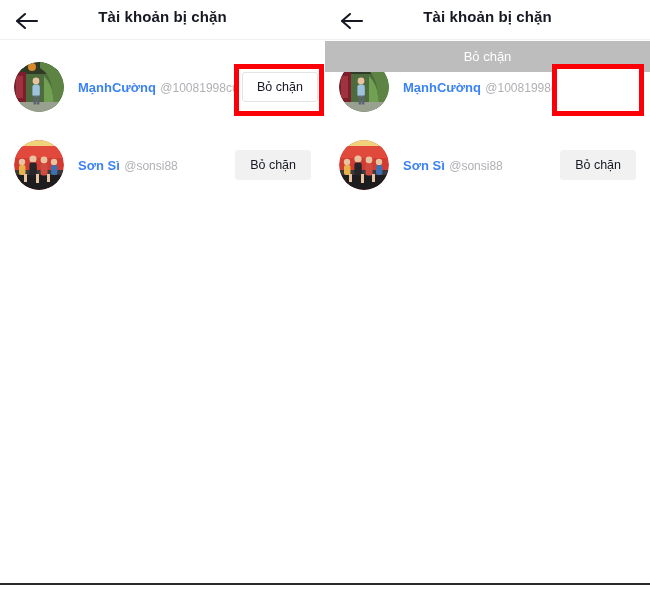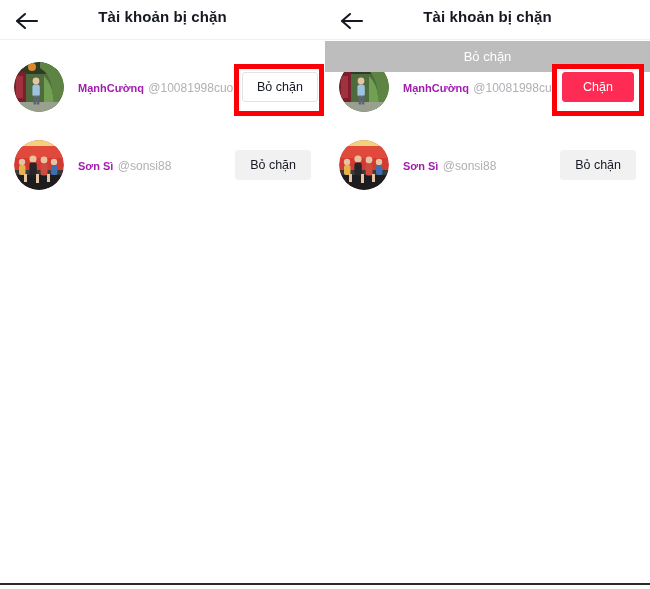--- a/index.html
+++ b/index.html
@@ -95,23 +95,23 @@
     position: relative;
   }
   .avatar svg { display: block; }
 
   .names {
     margin-left: 14px;
     flex: 1 1 auto;
     min-width: 0;
   }
   .display-name {
-    font-size: 11px;
+    font-size: 13px;
     font-weight: bold;
-    color: #a21caf;
+    color: #3b82f6;
     line-height: 17px;
     white-space: nowrap;
   }
   .handle {
     font-size: 12px;
     color: #b0b0b5;
     line-height: 16px;
     margin-top: 2px;
     white-space: nowrap;
   }
@@ -370,17 +370,16 @@
       </div>
 
     </div>
   </div>
 
   <div class="hl-left-fill"></div>
   <span class="btn btn-outline btn-abs btn-unblock-1">Bỏ chặn</span>
   <div class="highlight hl-left"></div>
 
   <div class="hl-right-fill"></div>
-  <span class="btn btn-primary btn-abs btn-block-1">Chặn</span>
   <div class="highlight hl-right"></div>
 
   <div class="bottom-rule"></div>
 </div>
 
 </body></html>

